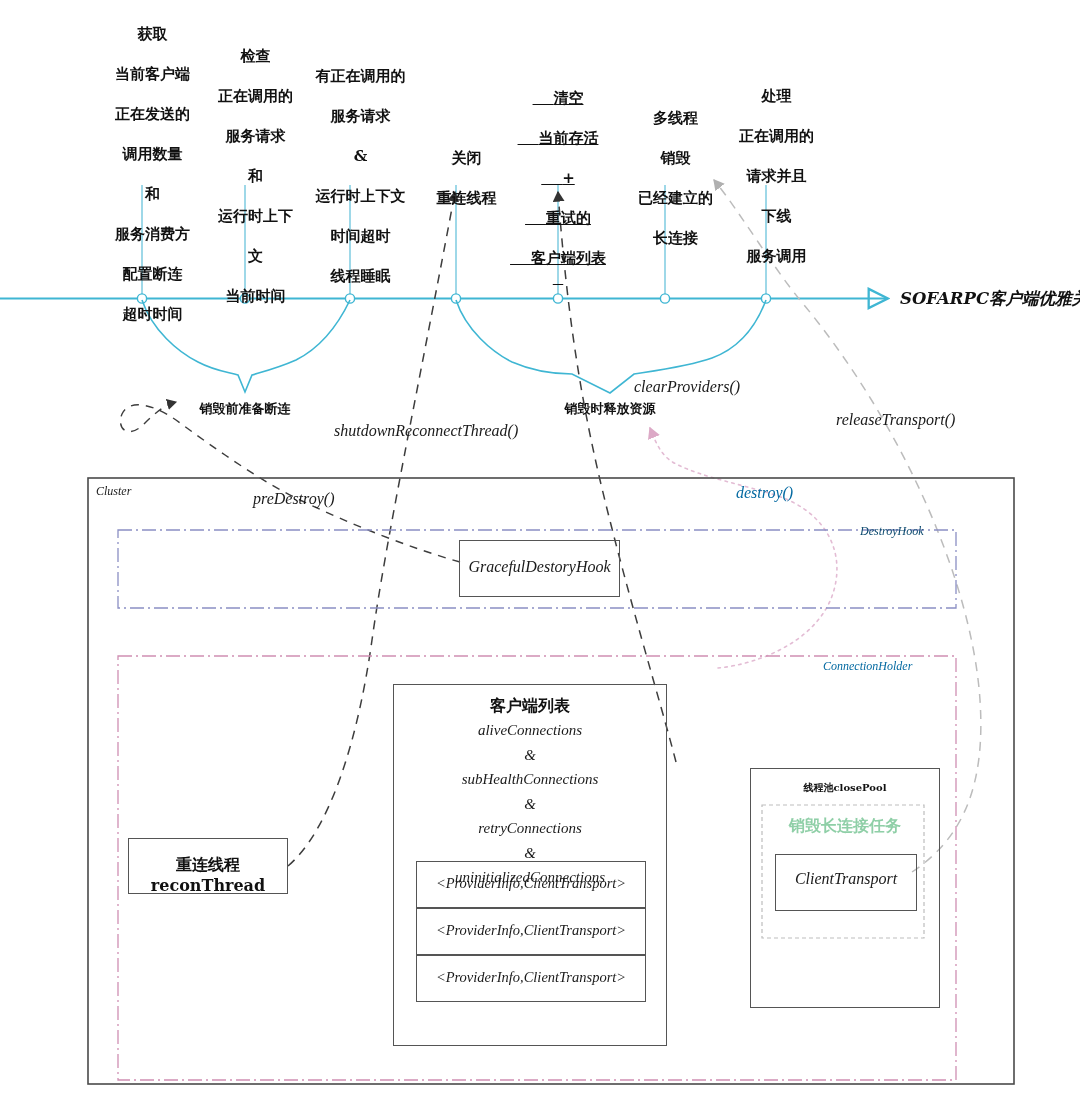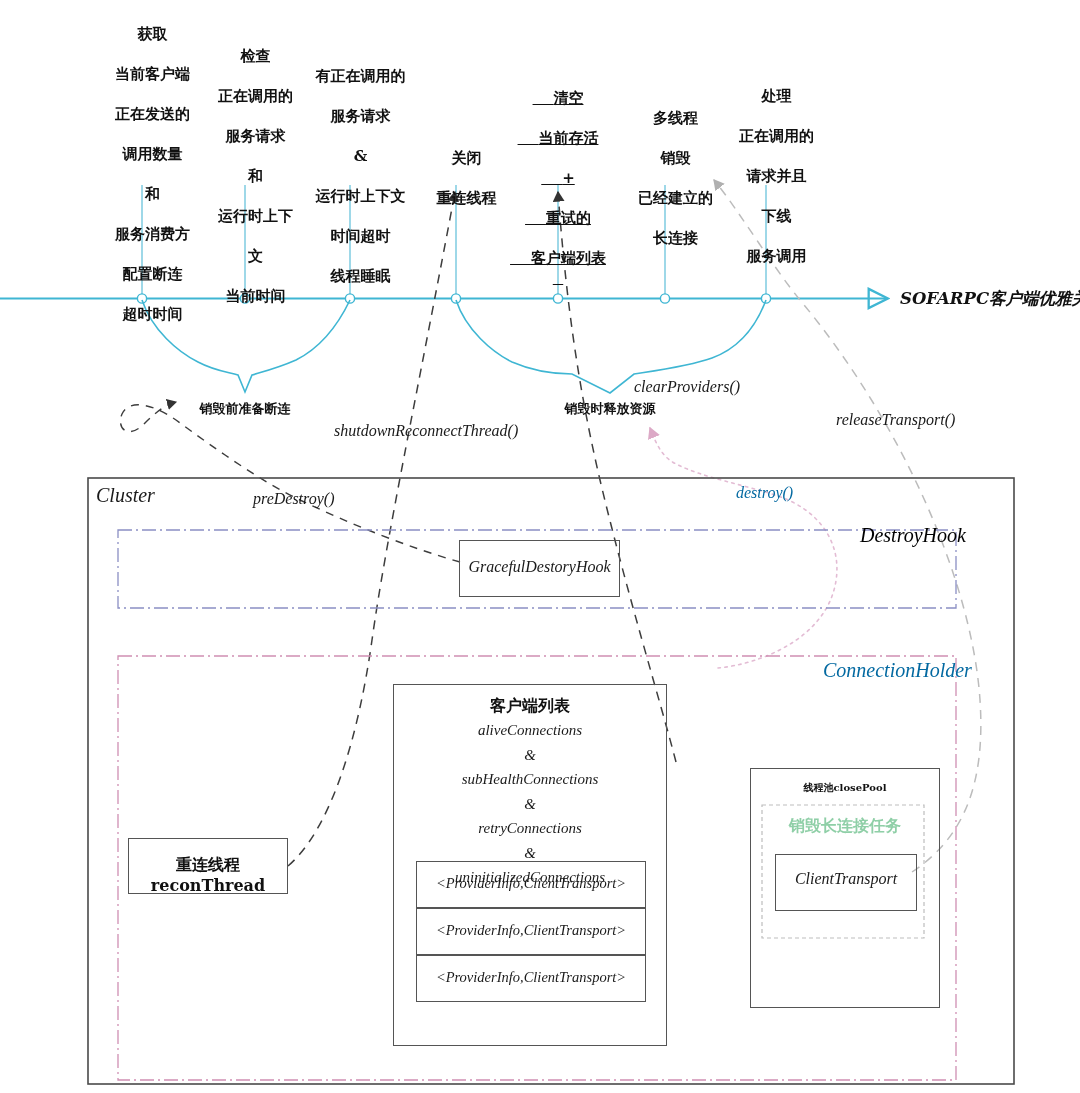--- a/index.html
+++ b/index.html
@@ -9,25 +9,25 @@
   svg.layer{position:absolute;left:0;top:0;width:1080px;height:1093px;overflow:visible;}
   .txt{position:absolute;white-space:pre;}
   .cn{font-family:"DejaVu Serif","Liberation Serif",serif;font-weight:700;color:#111;}
   .it{font-style:italic;}
   .center{text-align:center;transform:translateX(-50%);}
   .milestone{font-size:15px;line-height:20px;}
   .axis-label{font-size:16.5px;}
   .phase{font-size:13px;}
   .method{font-size:16px;}
   .boxlabel{font-size:16px;}
-  .cls-name{font-size:20px;font-style:italic;}
+  .cls-name{font-size:12px;font-style:italic;}
   .small-it{font-size:14.5px;}
   .grn{color:#8fcfa7;}
   .pnk{color:#0369a1;}
-  .blu{color:#000000;}
+  .blu{color:#0c4a6e;}
   .box{position:absolute;border:1.6px solid #555;background:transparent;box-sizing:border-box;}
   .boxtext{position:absolute;left:0;right:0;text-align:center;}
 </style>
 </head>
 <body>
 
 <div id="stage">
 
   <svg class="layer" viewBox="0 0 1080 1093">
     <defs>

